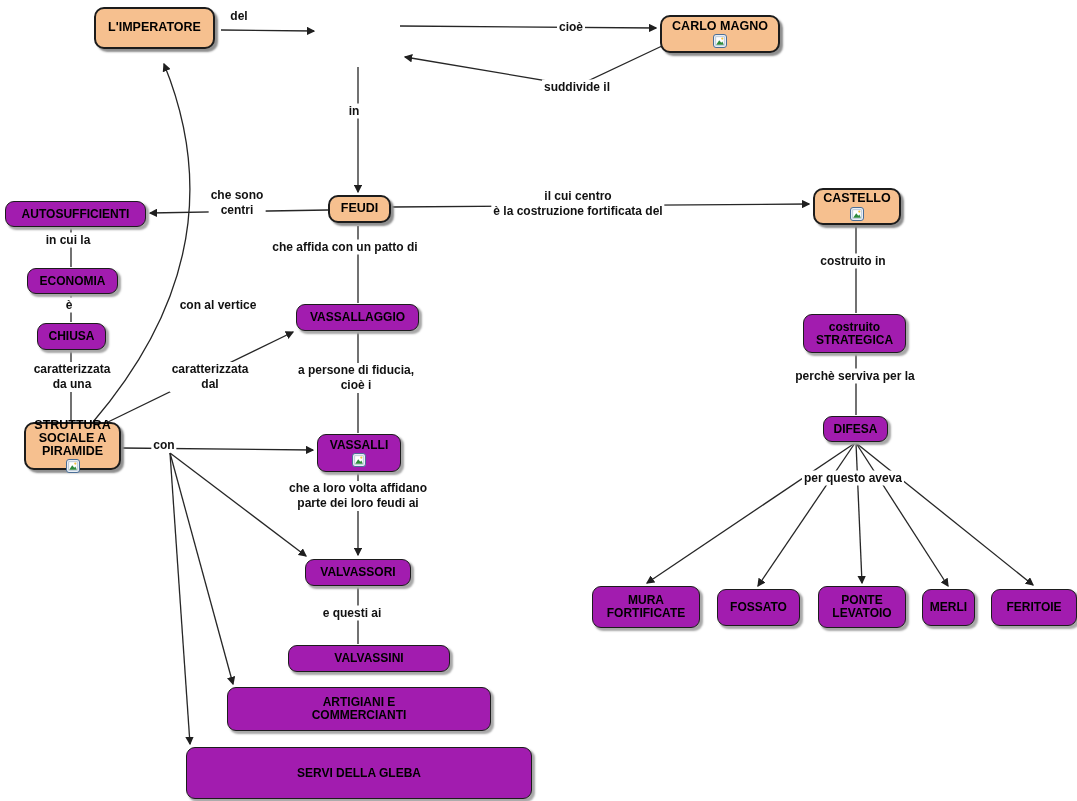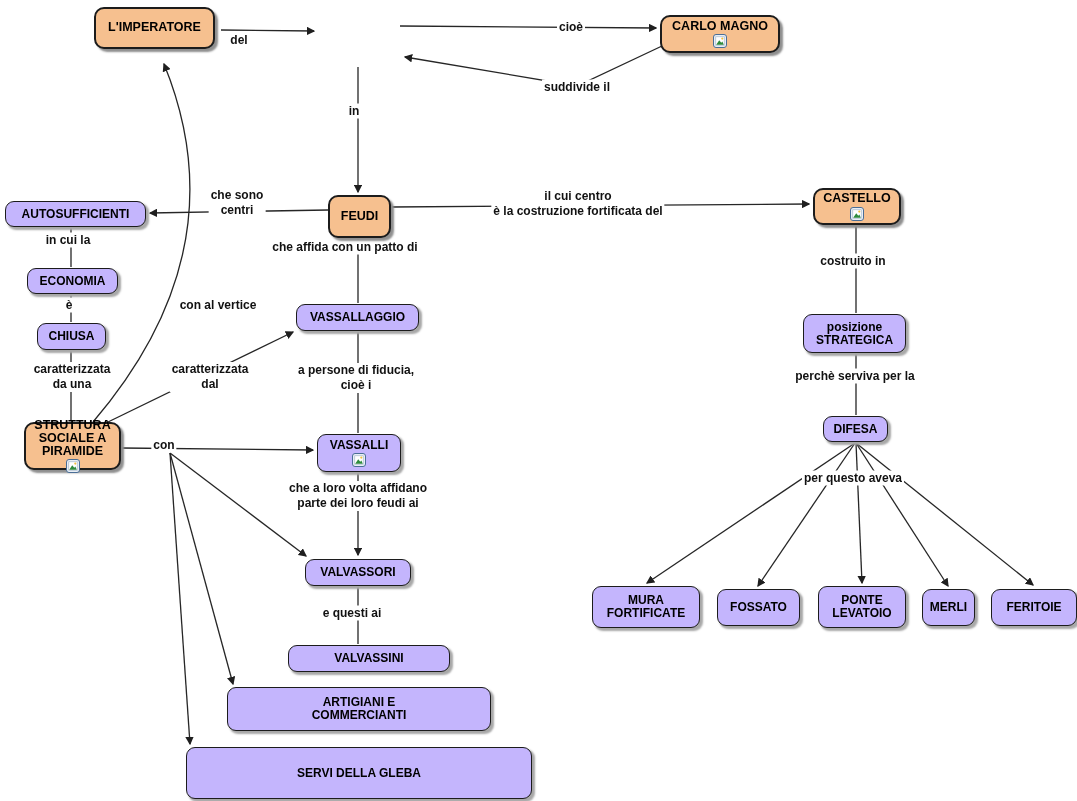--- a/index.html
+++ b/index.html
@@ -12,21 +12,21 @@
     position:absolute; z-index:3; box-sizing:border-box;
     display:flex; flex-direction:column; align-items:center; justify-content:center;
     text-align:center; font-weight:bold; color:#000;
     white-space:pre-line; line-height:1.08; gap:1px;
   }
   .concept {
     background:#f6c08f; border:2px solid #1c1c1c; border-radius:10px;
     box-shadow:3px 3px 2px #8f8f8f; font-size:12.5px;
   }
   .detail {
-    background:#c4b5fd; border:1.5px solid #1c1c1c; border-radius:9px;
+    background:#a21caf; border:1.5px solid #1c1c1c; border-radius:9px;
     box-shadow:2.5px 2.5px 2px #a8a8a8; font-size:12px;
   }
   .link-label {
     position:absolute; z-index:2; transform:translate(-50%,-50%);
     background:#ffffff; color:#111111; font-weight:bold; font-size:12px;
     text-align:center; white-space:pre-line; line-height:1.25; padding:0 2px;
   }
   .res-icon { width:14px; height:14px; flex:0 0 auto; }
 </style>
 </head>
@@ -74,21 +74,21 @@
       <line x1="856" y1="226" x2="856" y2="313"></line>
       <line x1="856" y1="354" x2="856" y2="415"></line>
       <line x1="855" y1="443" x2="647" y2="583" marker-end="url(#arr)"></line>
       <line x1="855" y1="443" x2="758" y2="586" marker-end="url(#arr)"></line>
       <line x1="856" y1="443" x2="862" y2="583" marker-end="url(#arr)"></line>
       <line x1="856" y1="443" x2="948" y2="586" marker-end="url(#arr)"></line>
       <line x1="856" y1="443" x2="1033" y2="585" marker-end="url(#arr)"></line>
     </g>
   </svg>
 
-  <div class="link-label" style="left:239px;top:40px">del</div>
+  <div class="link-label" style="left:239px;top:16px">del</div>
   <div class="link-label" style="left:571px;top:27px">cioè</div>
   <div class="link-label" style="left:577px;top:87px">suddivide il</div>
   <div class="link-label" style="left:354px;top:111px">in</div>
   <div class="link-label" style="left:237px;top:203px">che sono
 centri</div>
   <div class="link-label" style="left:578px;top:204px">il cui centro
 è la costruzione fortificata del</div>
   <div class="link-label" style="left:68px;top:240px">in cui la</div>
   <div class="link-label" style="left:69px;top:305px">è</div>
   <div class="link-label" style="left:72px;top:377px">caratterizzata
@@ -112,21 +112,21 @@
   </div>
 
 
   <div class="node concept" style="left:660px;top:15px;width:120px;height:38px">
     <span>CARLO MAGNO</span>
     <svg class="res-icon">
         <use href="#imgicon"></use>
       </svg>
   </div>
 
-  <div class="node concept" style="left:328px;top:195px;width:63px;height:43px">
+  <div class="node concept" style="left:328px;top:195px;width:63px;height:28px">
     <span>FEUDI</span>
   </div>
 
   <div class="node concept" style="left:813px;top:188px;width:88px;height:37px">
     <span>CASTELLO</span>
     <svg class="res-icon">
         <use href="#imgicon"></use>
       </svg>
   </div>
 
@@ -173,21 +173,21 @@
   <div class="node detail" style="left:227px;top:687px;width:264px;height:44px">
     <span>ARTIGIANI E
 COMMERCIANTI</span>
   </div>
 
   <div class="node detail" style="left:186px;top:747px;width:346px;height:52px">
     <span>SERVI DELLA GLEBA</span>
   </div>
 
   <div class="node detail" style="left:803px;top:314px;width:103px;height:39px">
-    <span>posizione
+    <span>costruito
 STRATEGICA</span>
   </div>
 
   <div class="node detail" style="left:823px;top:416px;width:65px;height:26px">
     <span>DIFESA</span>
   </div>
 
   <div class="node detail" style="left:592px;top:586px;width:108px;height:42px">
     <span>MURA
 FORTIFICATE</span>

